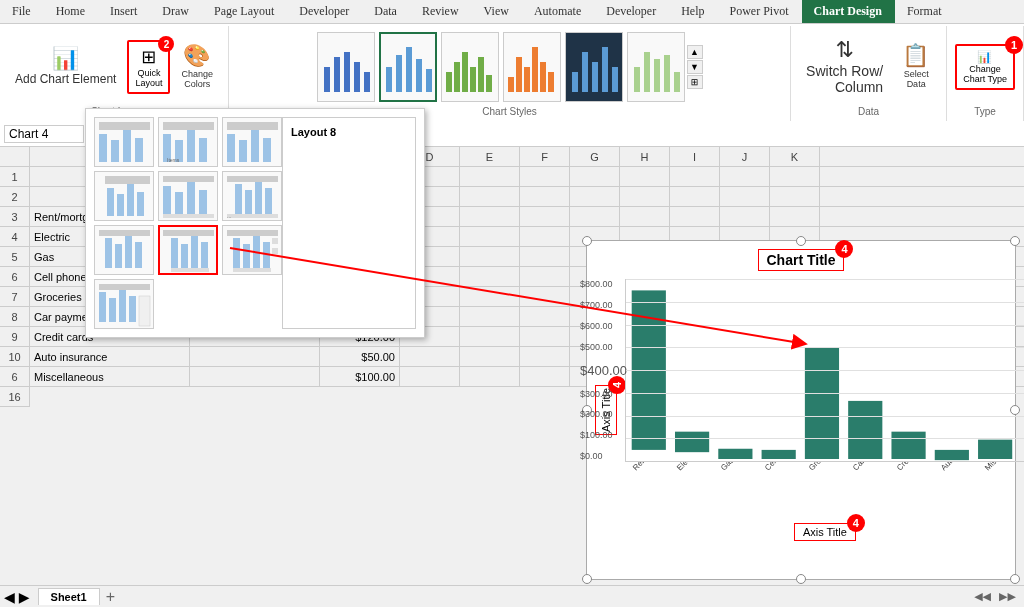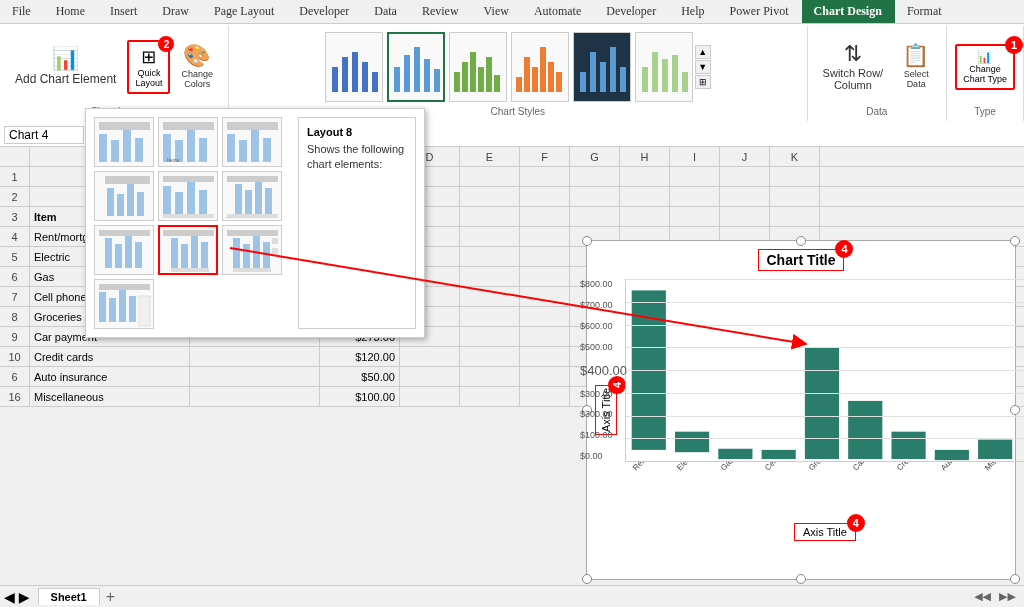--- a/index.html
+++ b/index.html
@@ -22,21 +22,21 @@
 
     
     .chart-styles-area { display: flex; align-items: center; flex: 1; padding: 2px 4px; }
     .chart-style-items { display: flex; gap: 4px; overflow: hidden; align-items: center; }
     .chart-style-item { width: 58px; height: 70px; border: 1px solid #ccc; cursor: pointer; background: #f9f9f9; display: flex; align-items: center; justify-content: center; font-size: 9px; }
     .chart-style-item.dark { background: #1f3347; }
     .chart-style-scroll { display: flex; flex-direction: column; gap: 1px; margin-left: 2px; }
     .chart-style-scroll-btn { width: 16px; height: 14px; background: #f0f0f0; border: 1px solid #ccc; cursor: pointer; display: flex; align-items: center; justify-content: center; font-size: 9px; }
 
     
-    .formula-bar { display: flex; align-items: center; background: #fff; border-bottom: 1px solid #ccc; padding: 2px 4px; height: 24px; }
+    .formula-bar { display: flex; align-items: flex-start; background: #fff; border-bottom: 1px solid #ccc; padding: 2px 4px; height: 24px; }
     .name-box { width: 80px; border: 1px solid #ccc; padding: 1px 4px; font-size: 12px; margin-right: 4px; }
     .formula-divider { color: #999; margin: 0 4px; }
 
     
     .col-header { display: flex; background: #f0f0f0; border-bottom: 1px solid #ccc; height: 20px; }
     .col-header-cell { border-right: 1px solid #ccc; display: flex; align-items: center; justify-content: center; font-size: 11px; color: #444; font-weight: normal; background: #f0f0f0; flex-shrink: 0; }
 
     .row-col-wrapper { display: flex; flex-direction: column; width: 100%; overflow: hidden; }
 
     
@@ -46,21 +46,21 @@
 
     .grid-rows { flex: 1; overflow: hidden; }
     .grid-row { display: flex; height: 20px; border-bottom: 1px solid #ccc; }
     .grid-cell { border-right: 1px solid #ccc; height: 20px; font-size: 11px; padding: 2px 4px; display: flex; align-items: center; flex-shrink: 0; overflow: hidden; white-space: nowrap; }
     .grid-cell.bold { font-weight: bold; }
     .grid-cell.right { justify-content: flex-end; }
     .grid-cell.has-dropdown { position: relative; }
     .dropdown-arrow { position: absolute; right: 2px; top: 2px; width: 14px; height: 14px; background: #e0e0e0; border: 1px solid #aaa; display: flex; align-items: center; justify-content: center; font-size: 8px; cursor: pointer; }
 
     
-    .quick-layout-dropdown { position: absolute; top: 108px; left: 85px; background: #fff; border: 1px solid #ccc; box-shadow: 2px 2px 6px rgba(0,0,0,0.3); z-index: 100; padding: 8px; width: 340px; display: flex; gap: 16px; }
+    .quick-layout-dropdown { position: absolute; top: 108px; left: 85px; background: #fff; border: 1px solid #ccc; box-shadow: 2px 2px 6px rgba(0,0,0,0.3); z-index: 100; padding: 8px; width: 340px; display: flex; gap: 0; }
     .layout-grid { display: grid; grid-template-columns: repeat(3, 60px); gap: 4px; }
     .layout-item { width: 60px; height: 50px; border: 1px solid #ccc; cursor: pointer; background: #f9f9f9; display: flex; align-items: center; justify-content: center; font-size: 8px; color: #666; }
     .layout-item.selected-red { border: 2px solid #ff0000; }
 
     .layout-tooltip { background: #fff; border: 1px solid #ccc; padding: 8px; width: 180px; font-size: 11px; }
     .layout-tooltip-title { font-weight: bold; margin-bottom: 4px; }
     .layout-tooltip-text { color: #333; line-height: 1.4; }
 
     
     .num-badge { position: absolute; top: -8px; right: -8px; width: 18px; height: 18px; background: #ff0000; color: #fff; border-radius: 50%; font-size: 11px; font-weight: bold; display: flex; align-items: center; justify-content: center; z-index: 10; }
@@ -217,21 +217,21 @@
           <div class="chart-style-scroll-btn">⊞</div>
         </div>
       </div>
       <div class="ribbon-group-label">Chart Styles</div>
     </div>
 
     <div class="ribbon-group">
       <div class="ribbon-group-items">
         <div class="ribbon-btn-large">
           <div class="icon">⇅</div>
-          <div style="font-size:11px; text-align:center;">Switch Row/<br>Column</div>
+          <div style="font-size:14px; text-align:right;">Switch Row/<br>Column</div>
         </div>
         <div class="ribbon-btn-large">
           <div class="icon">📋</div>
           <div style="font-size:9px; text-align:center;">Select<br>Data</div>
         </div>
       </div>
       <div class="ribbon-group-label">Data</div>
     </div>
 
     <div class="ribbon-group">
@@ -308,35 +308,20 @@
           <div class="grid-cell col-w-e"></div>
           <div class="grid-cell col-w-e"></div>
           <div class="grid-cell col-w-f"></div>
           <div class="grid-cell col-w-g"></div>
           <div class="grid-cell col-w-h"></div>
           <div class="grid-cell col-w-i"></div>
           <div class="grid-cell col-w-j"></div>
           <div class="grid-cell col-w-k"></div>
         </div>
 
-        <div class="grid-row">
-          <div class="grid-cell col-w-b bold">Item</div>
-          <div class="grid-cell col-w-c"></div>
-          <div class="grid-cell col-w-d bold has-dropdown">nt
-            <div class="dropdown-arrow">▼</div>
-          </div>
-          <div class="grid-cell col-w-e"></div>
-          <div class="grid-cell col-w-e"></div>
-          <div class="grid-cell col-w-f"></div>
-          <div class="grid-cell col-w-g"></div>
-          <div class="grid-cell col-w-h"></div>
-          <div class="grid-cell col-w-i"></div>
-          <div class="grid-cell col-w-j"></div>
-          <div class="grid-cell col-w-k"></div>
-        </div>
 
         <div class="grid-row">
           <div class="grid-cell col-w-b">Rent/mortg...</div>
           <div class="grid-cell col-w-c"></div>
           <div class="grid-cell col-w-d right">00</div>
           <div class="grid-cell col-w-e"></div>
           <div class="grid-cell col-w-e"></div>
           <div class="grid-cell col-w-f"></div>
           <div class="grid-cell col-w-g"></div>
           <div class="grid-cell col-w-h"></div>
@@ -564,21 +549,20 @@
           <rect x="12" y="16" width="7" height="24" fill="#9dc3e6"></rect>
           <rect x="22" y="8" width="7" height="32" fill="#9dc3e6"></rect>
           <rect x="32" y="14" width="7" height="26" fill="#9dc3e6"></rect>
           <rect x="42" y="14" width="11" height="30" fill="#f0f0f0" stroke="#ccc" stroke-width="0.5"></rect>
         </svg>
       </div>
     </div>
 
     <div class="layout-tooltip">
       <div class="layout-tooltip-title">Layout 8</div>
-      <div class="layout-tooltip-text">Shows the following chart elements:</div>
     </div>
   </div>
 
   <div class="chart-container">
 
     <div style="position:absolute; top:-5px; left:-5px; width:10px; height:10px; border:1px solid #888; background:#fff; border-radius:50%;"></div>
     <div style="position:absolute; top:-5px; right:-5px; width:10px; height:10px; border:1px solid #888; background:#fff; border-radius:50%;"></div>
     <div style="position:absolute; bottom:-5px; left:-5px; width:10px; height:10px; border:1px solid #888; background:#fff; border-radius:50%;"></div>
     <div style="position:absolute; bottom:-5px; right:-5px; width:10px; height:10px; border:1px solid #888; background:#fff; border-radius:50%;"></div>
     <div style="position:absolute; top:50%; left:-5px; transform:translateY(-50%); width:10px; height:10px; border:1px solid #888; background:#fff; border-radius:50%;"></div>

